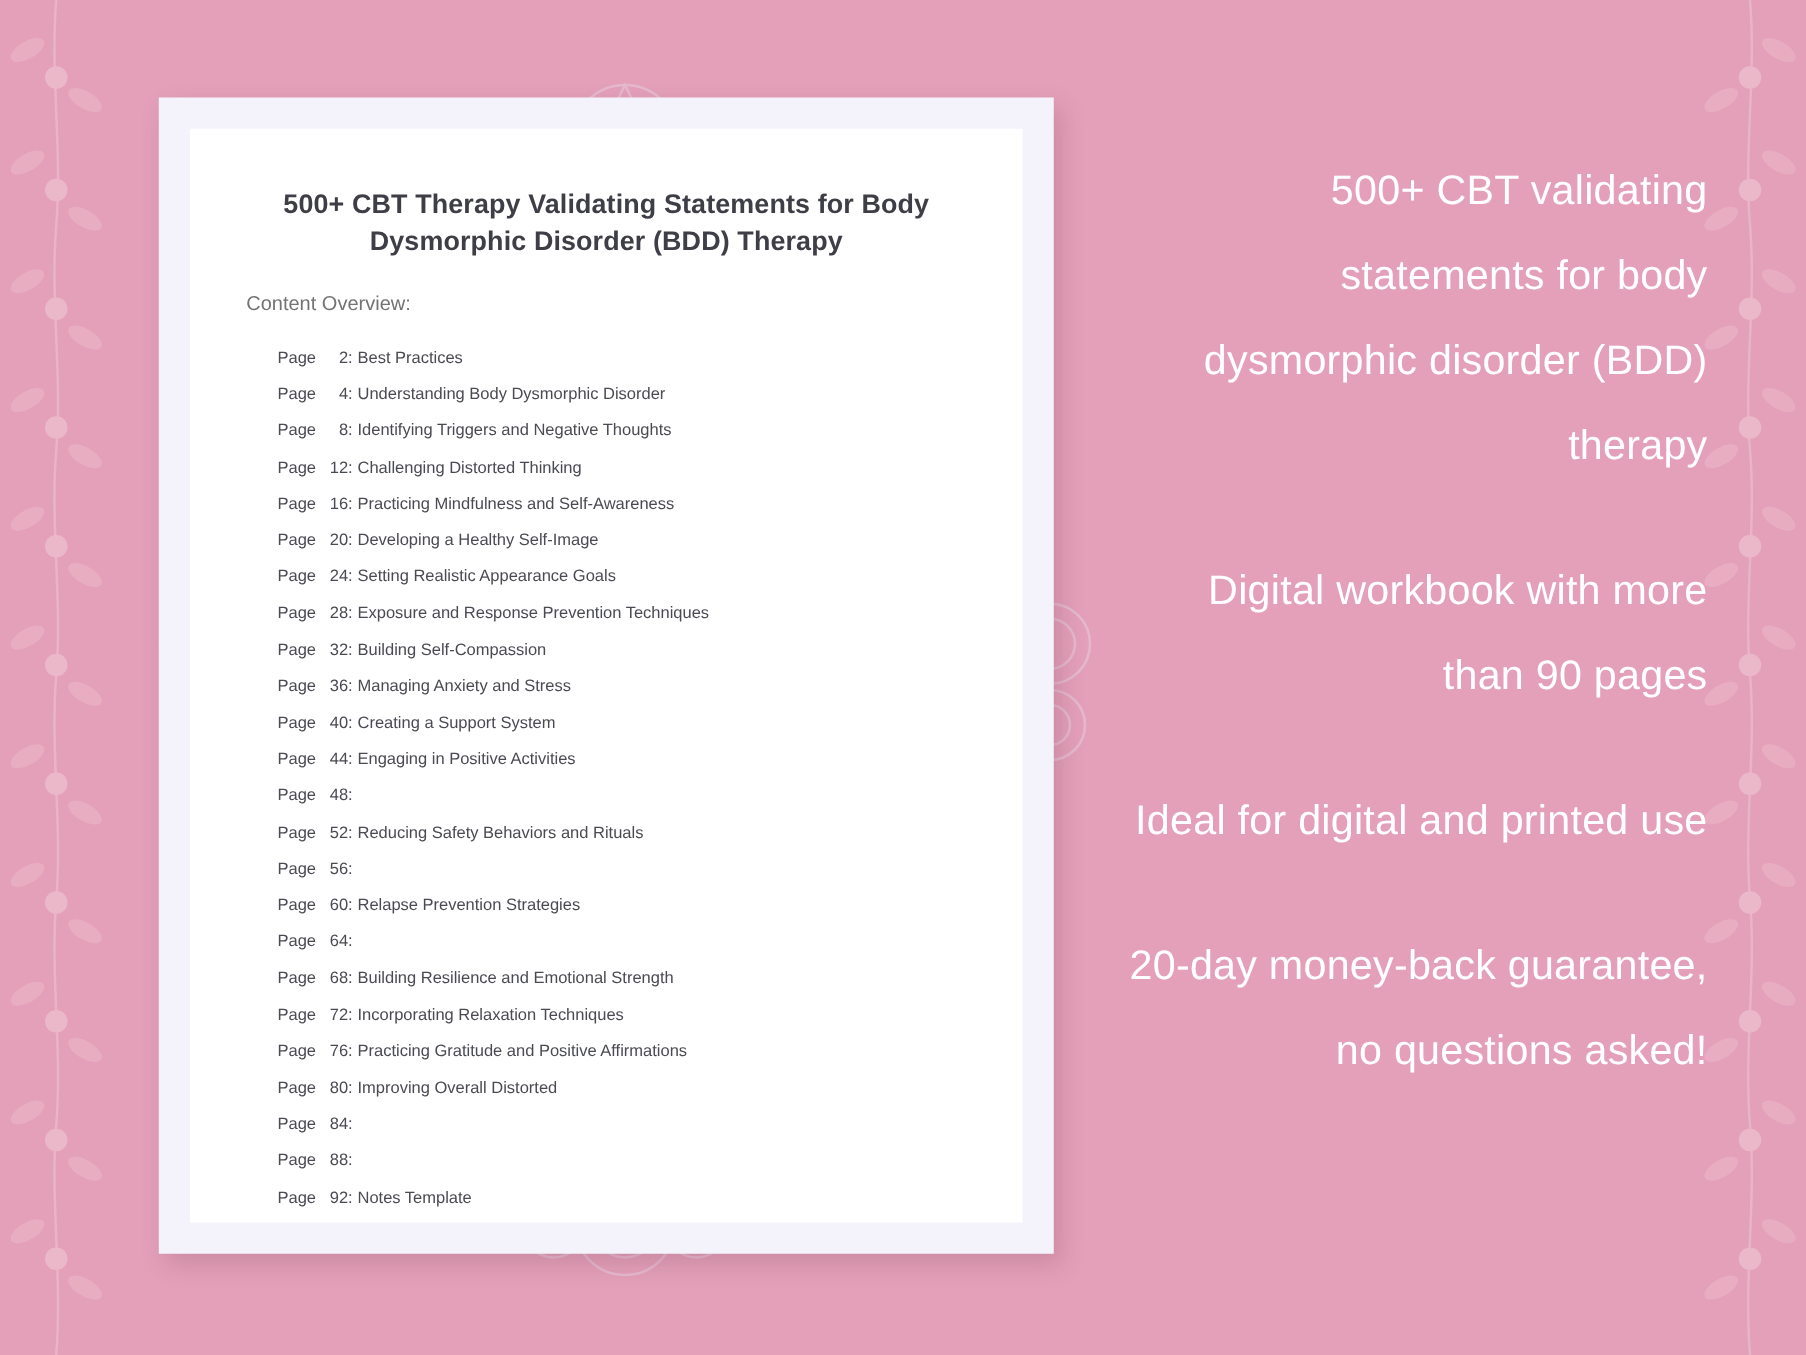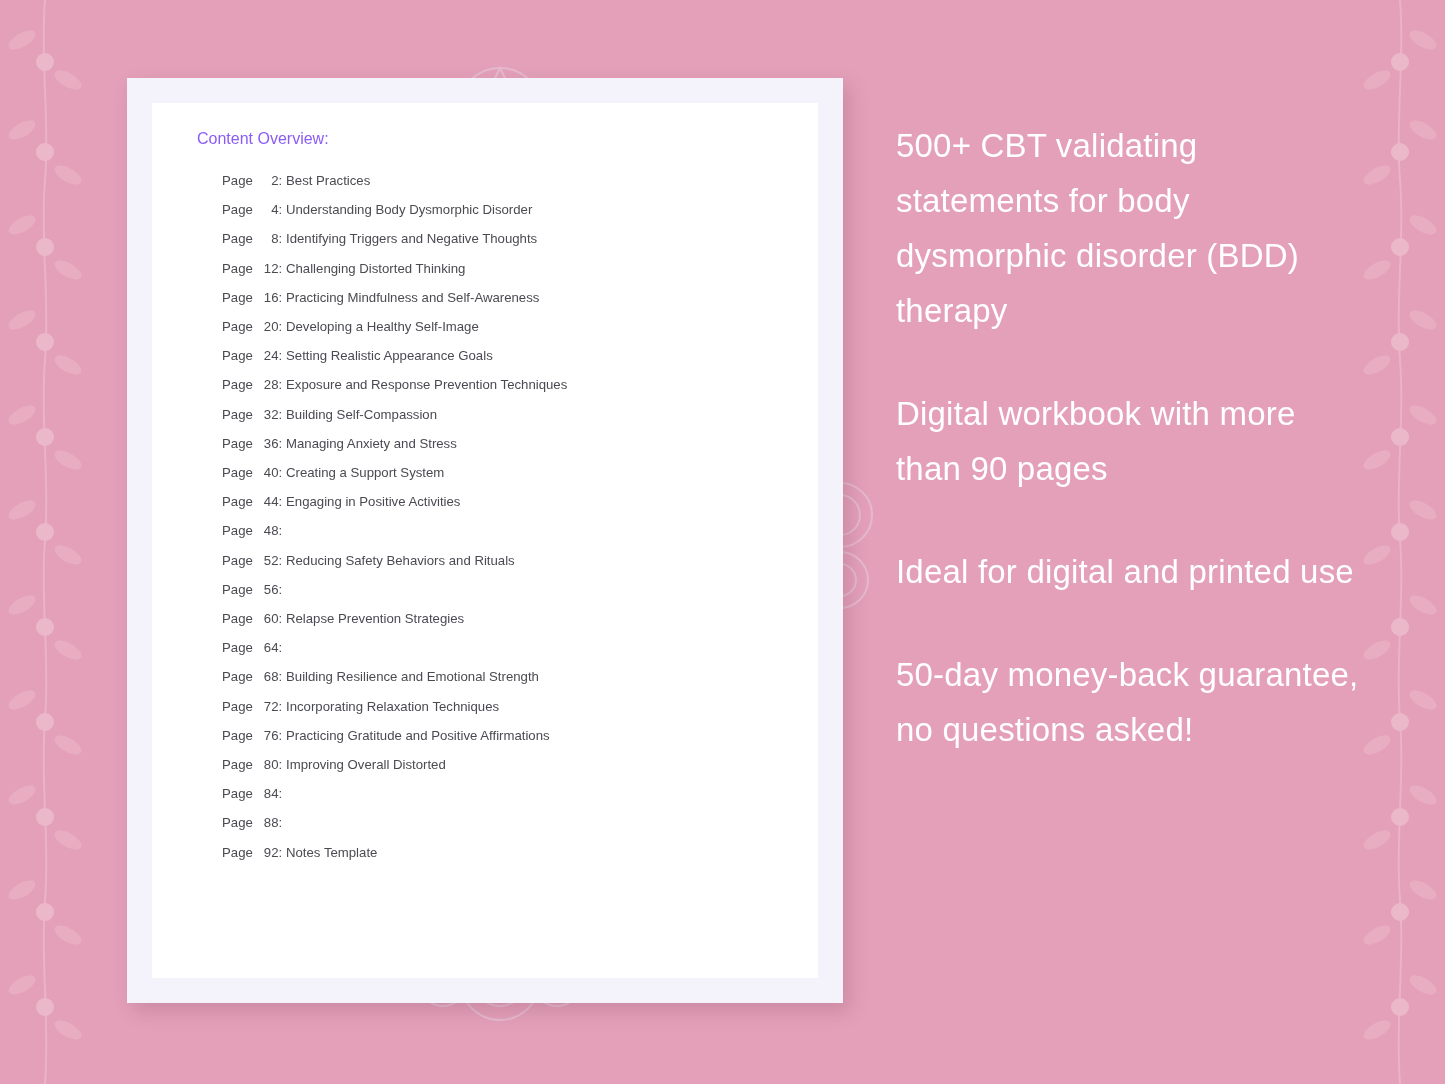--- a/index.html
+++ b/index.html
@@ -63,21 +63,21 @@
     font-size: 21.5px;
     line-height: 30px;
     font-weight: 600;
     color: #3e3e46;
     letter-spacing: 0.1px;
   }
   .doc-subtitle {
     margin: 0;
     padding: 27px 0 0 45px;
     font-size: 16px;
-    color: #8b5cf6;
+    color: #737373;
     font-weight: 400;
   }
   .toc {
     list-style: none;
     margin: 0;
     padding: 18px 0 0 70px;
   }
   .toc li {
     display: flex;
     font-size: 13.2px;
@@ -103,23 +103,24 @@
   .marketing {
     position: absolute;
     left: 896px;
     top: 118px;
     width: 470px;
   }
   .marketing p {
     margin: 0 0 48px 0;
     color: #ffffff;
     font-size: 33px;
-    line-height: 55px;
+    line-height: 68px;
     font-weight: 400;
     letter-spacing: 0.2px;
+    text-align: right;
   }
   .marketing p:last-child { margin-bottom: 0; }
 </style>
 </head>
 <body>
 
 <svg class="floral-band left" viewBox="0 0 90 1084" preserveAspectRatio="none">
   <g stroke="#f3ccd8" stroke-width="2" fill="none">
     <path d="M45 0 C40 60 50 120 45 180 C40 240 50 300 45 360 C40 420 50 480 45 540 C40 600 50 660 45 720 C40 780 50 840 45 900 C40 960 50 1020 45 1084"></path>
   </g>
@@ -237,20 +238,21 @@
     <circle cx="115" cy="20" r="40"></circle>
     <circle cx="115" cy="20" r="26"></circle>
     <circle cx="58" cy="22" r="24"></circle>
     <circle cx="172" cy="22" r="24"></circle>
   </g>
 </svg>
 
 <div class="doc-wrap">
   <div class="doc-shadow"></div>
   <div class="doc-inner">
+    <h1 class="doc-title">500+ CBT Therapy Validating Statements for Body Dysmorphic Disorder (BDD) Therapy</h1>
     <div class="doc-subtitle">Content Overview:</div>
     <ul class="toc" id="toc-list">
         <li>
           <span class="pg"><span>Page</span> <span class="num">2</span>:</span>
           <span class="ttl">Best Practices</span>
         </li>
         <li>
           <span class="pg"><span>Page</span> <span class="num">4</span>:</span>
           <span class="ttl">Understanding Body Dysmorphic Disorder</span>
         </li>
@@ -338,14 +340,14 @@
           <span class="ttl">Notes Template</span>
         </li>
       </ul>
   </div>
 </div>
 
 <div class="marketing" id="marketing-list">
     <p>500+ CBT validating statements for body dysmorphic disorder (BDD) therapy</p>
     <p>Digital workbook with more than 90 pages</p>
     <p>Ideal for digital and printed use</p>
-    <p>50-day money-back guarantee, no questions asked!</p>
+    <p>20-day money-back guarantee, no questions asked!</p>
   </div>
 
 </body></html>

